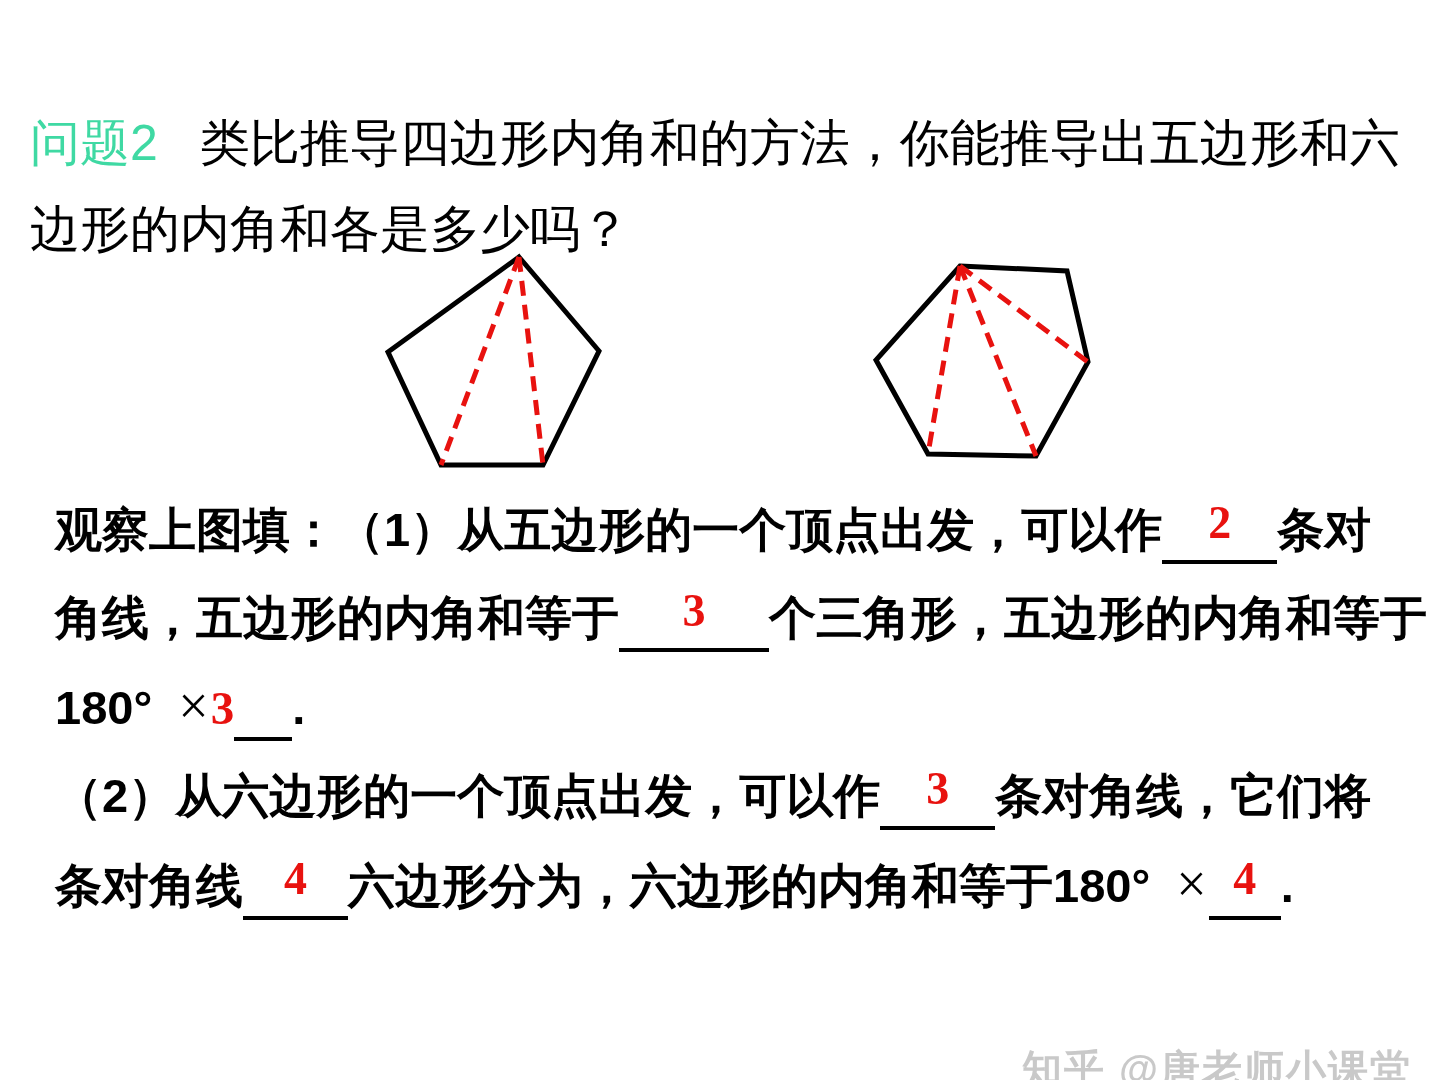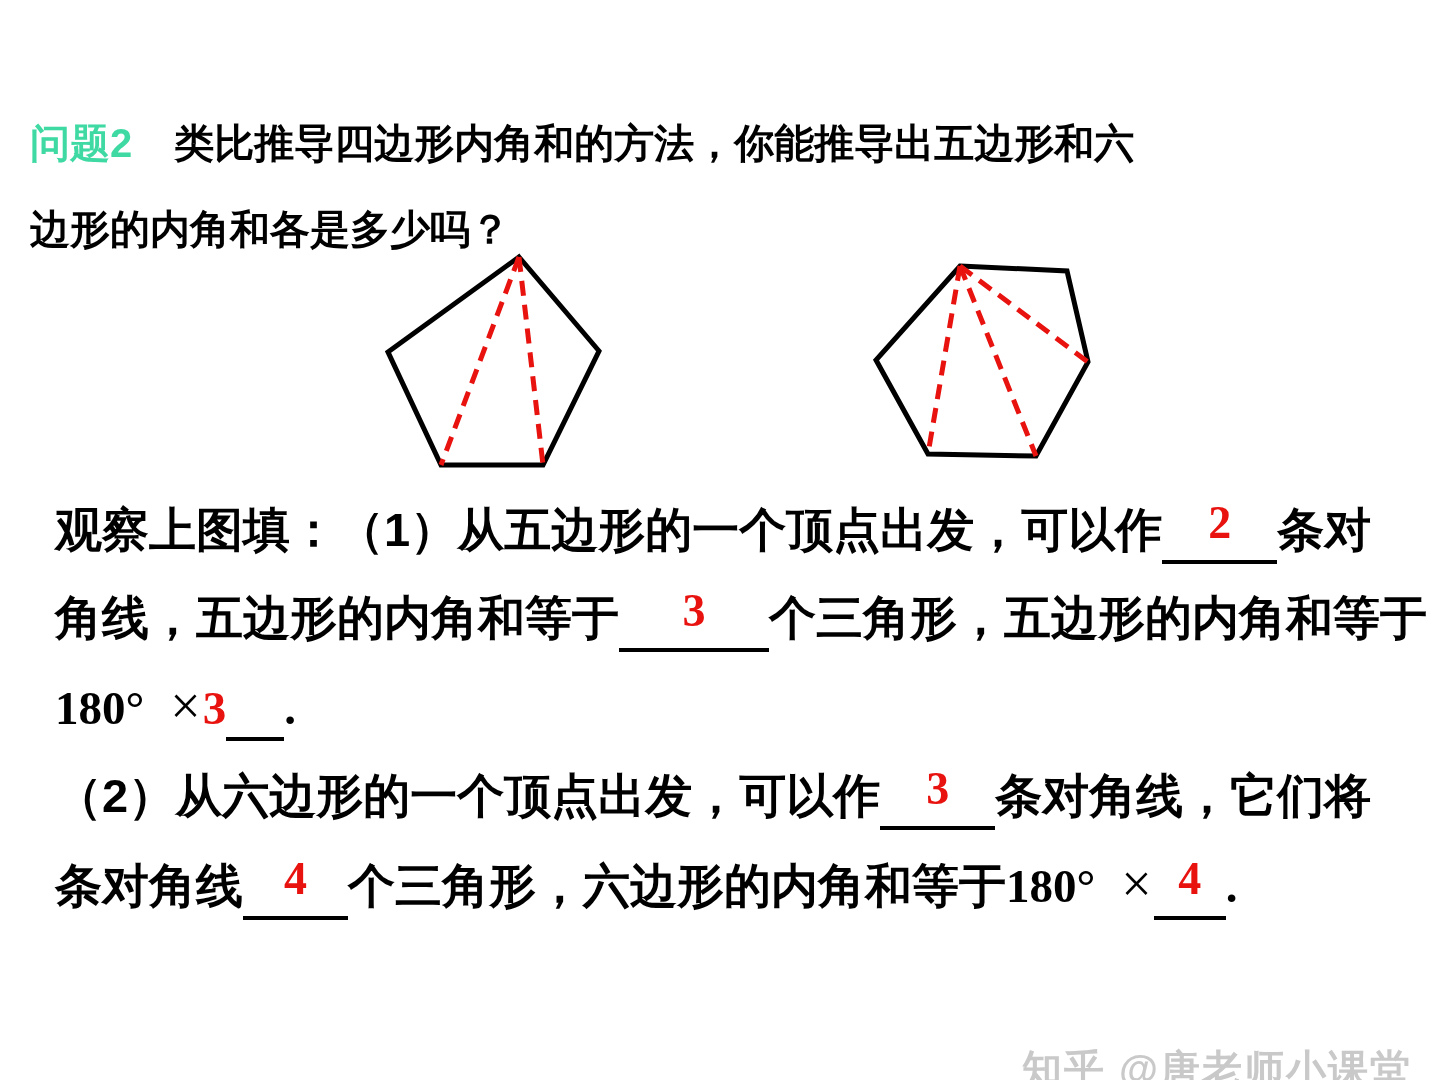--- a/index.html
+++ b/index.html
@@ -4,32 +4,32 @@
 <style>
   html,body{margin:0;padding:0;background:#ffffff;}
   .slide{
     position:relative;width:1440px;height:1080px;background:#ffffff;
     overflow:hidden;color:#000;
     font-family:"Liberation Sans",sans-serif;
   }
   
   .title{
     position:absolute;left:30px;top:100px;width:1390px;
-    font-size:40px;line-height:86px;font-weight:700;
+    font-size:50px;line-height:86px;font-weight:400;
   }
   .badge{color:#3fd9a3;margin-right:42px;}
   
   .figures{position:absolute;left:0;top:0;width:1440px;height:1080px;pointer-events:none;}
   
   .bodytext{
     position:absolute;left:55px;top:486px;width:1375px;
     font-size:47px;line-height:88px;font-weight:600;
   }
   .line{white-space:nowrap;}
-  .serif{font-family:Liberation Serif, serif;font-weight:700;}
+  .serif{font-family:Liberation Sans, sans-serif;font-weight:700;}
   .times{font-family:"Liberation Serif",serif;font-weight:400;font-size:54px;margin-left:26px;margin-right:2px;}
   .blank{
     display:inline-block;border-bottom:4px solid #000;text-align:center;
     line-height:1;vertical-align:baseline;padding-bottom:6px;
   }
   .ans{
     color:#e8120f;font-family:"Liberation Serif",serif;font-weight:700;
     font-size:46px;position:relative;top:-8px;
   }
   .ans-inline{
@@ -69,19 +69,19 @@
   <div class="bodytext">
 
     <div class="line"><span>观察上图填：（1）从五边形的一个顶点出发，可以作</span><span class="blank" style="width:115px"><span class="ans">2</span></span><span>条对</span></div>
 
     <div class="line"><span>角线，五边形的内角和等于</span><span class="blank" style="width:150px"><span class="ans">3</span></span><span>个三角形，五边形的内角和等于</span></div>
 
     <div class="line"><span class="serif">180°</span><span class="times">×</span><span class="ans-inline">3</span><span class="blank" style="width:58px">&nbsp;</span><span class="serif">.</span></div>
 
     <div class="line"><span>（2）从六边形的一个顶点出发，可以作</span><span class="blank" style="width:115px"><span class="ans">3</span></span><span>条对角线，它们将</span></div>
 
-    <div class="line"><span>条对角线</span><span class="blank" style="width:105px"><span class="ans">4</span></span><span>个三角形，六边形的内角和等于</span><span class="serif">180°</span><span class="times">×</span><span class="blank" style="width:72px"><span class="ans">4</span></span><span class="serif">.</span></div>
+    <div class="line"><span>条对角线</span><span class="blank" style="width:105px"><span class="ans">4</span></span><span>六边形分为，六边形的内角和等于</span><span class="serif">180°</span><span class="times">×</span><span class="blank" style="width:72px"><span class="ans">4</span></span><span class="serif">.</span></div>
 
   </div>
 
   <div class="watermark">知乎 @唐老师小课堂</div>
 
 </div>
 
 </body></html>

